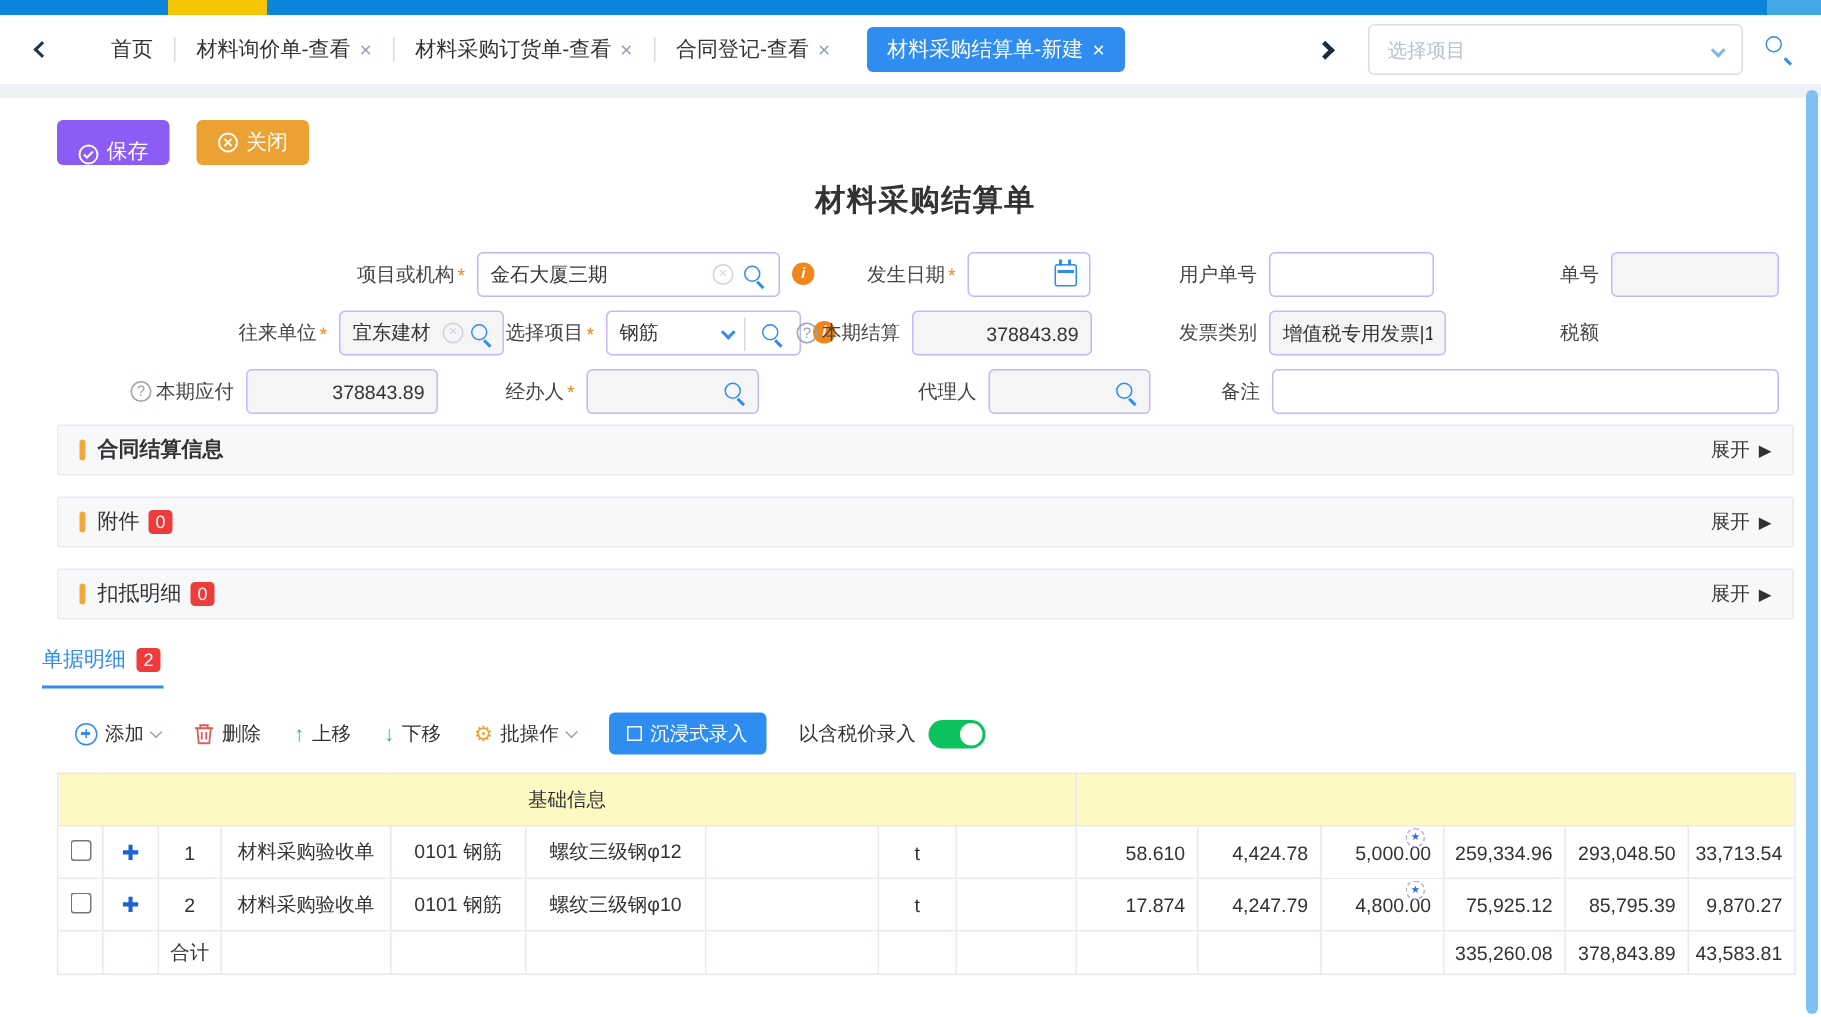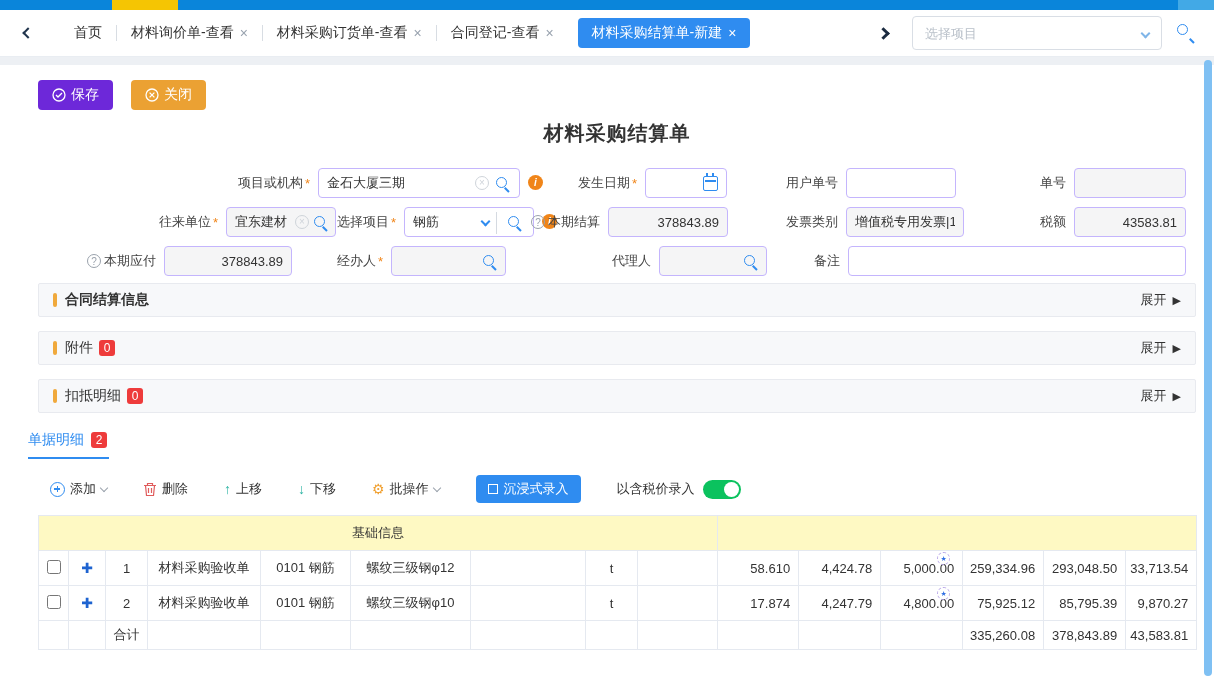--- a/index.html
+++ b/index.html
@@ -28,21 +28,21 @@
   .proj-select input::placeholder { color:#b9c0c9; }
   .sel-caret { position:absolute; right:12px; top:13px; width:7px; height:7px; border-left:2px solid #7fb5e8; border-bottom:2px solid #7fb5e8; transform:rotate(-45deg); }
   .svg-ic { display:inline-block; vertical-align:middle; }
 
   
   .greyband { height:8px; background:#edf0f4; }
   .content { position:relative; padding:8px 18px 0 38px; }
 
   .actionbar { display:flex; gap:18px; margin:7px 0 10px 0; }
   .btn { display:inline-flex; align-items:center; gap:5px; height:30px; padding:0 14px; border:none; border-radius:4px; color:#fff; font-size:14px; cursor:pointer; font-family:inherit; }
-  .btn.save { background:#6d28d9; }
+  .btn.save { background:#8b5cf6;align-items:flex-end; }
   .btn.close { background:#eba133; }
 
   .page-title { text-align:center; font-size:20px; font-weight:bold; color:#333; margin:8px 0 14px 0; letter-spacing:1px; }
 
   
   .form { position:relative; height:122px; width:1148px; }
   .flabel { position:absolute; top:0; height:30px; display:flex; align-items:center; justify-content:flex-end; font-size:13px; color:#444; white-space:nowrap; }
   .req { color:#f08519; margin-left:2px; }
   .input-wrap { position:absolute; top:0; height:30px; border:1px solid #c4b5fd; border-radius:4px; background:#fff; display:flex; align-items:center; }
   .input-wrap input { width:100%; height:100%; border:none; outline:none; background:transparent; padding:0 8px; font-size:13px; color:#333; font-family:inherit; }
@@ -66,21 +66,21 @@
   .sec-title { font-size:14px; color:#333; }
   .sec-title.bold { font-weight:bold; }
   .badge { display:inline-block; min-width:16px; height:16px; background:#ee3b3b; color:#fff; border-radius:3px; font-size:12px; line-height:16px; text-align:center; padding:0 3px; margin-left:6px; }
   .sec-spacer { flex:1; }
   .expand { display:flex; align-items:center; gap:6px; font-size:13px; color:#333; }
   .expand .caret { font-size:11px; color:#333; }
 
   
   .detail-tab { display:inline-flex; align-items:center; gap:5px; color:#2f8cf0; font-size:14px; padding:0 2px 8px 0; border-bottom:2px solid #2f8cf0; margin:4px 0 14px 0; cursor:pointer; }
 
-  .grid-toolbar { display:flex; align-items:center; gap:36px; margin:2px 0 12px 12px; }
+  .grid-toolbar { display:flex; align-items:center; gap:22px; margin:2px 0 12px 12px; }
   .tool { display:flex; align-items:center; gap:5px; font-size:13px; color:#333; cursor:pointer; }
   .tool .glyph-teal { color:#2bb3a3; font-weight:bold; font-size:14px; }
   .tool .glyph-orange { color:#f0a030; font-size:14px; }
   .tool .mini-caret { width:6px; height:6px; border-left:1.5px solid #9aa2ac; border-bottom:1.5px solid #9aa2ac; transform:rotate(-45deg); margin-top:-3px; }
   .ic-circle-plus { width:15px; height:15px; border:1.5px solid #2f8cf0; border-radius:50%; position:relative; }
   .ic-circle-plus::before, .ic-circle-plus::after { content:''; position:absolute; background:#2f8cf0; }
   .ic-circle-plus::before { left:3px; top:5.5px; width:6px; height:1.5px; }
   .ic-circle-plus::after { left:5.5px; top:3px; width:1.5px; height:6px; }
   .btn-immersive { display:inline-flex; align-items:center; gap:6px; height:28px; padding:0 12px; background:#2f8cf0; border:none; border-radius:4px; color:#fff; font-size:13px; cursor:pointer; font-family:inherit; }
   .brk { display:inline-block; width:5px; height:10px; }
@@ -232,23 +232,20 @@
       <input disabled="" value="378843.89" style="">
     </div>
     <div class="flabel" style="left:700px; width:100px; top:46px;">
       <span>发票类别</span>
     </div>
     <div class="input-wrap disabled" style="left:808px; width:118px; top:46px;">
       <input disabled="" value="增值税专用发票|13" style="">
     </div>
     <div class="flabel" style="left:980px; width:48px; top:46px;">
       <span>税额</span>
-    </div>
-    <div class="input-wrap disabled num" style="left:1036px; width:112px; top:46px;">
-      <input disabled="" value="43583.81" style="">
     </div>
 
     <div class="flabel" style="left:0; width:118px; top:85px;">
       <span class="ic-q">?</span>
       <span>本期应付</span>
     </div>
     <div class="input-wrap disabled num" style="left:126px; width:128px; top:85px;">
       <input disabled="" value="378843.89" style="">
     </div>
     <div class="flabel" style="left:280px; width:65px; top:85px;">

